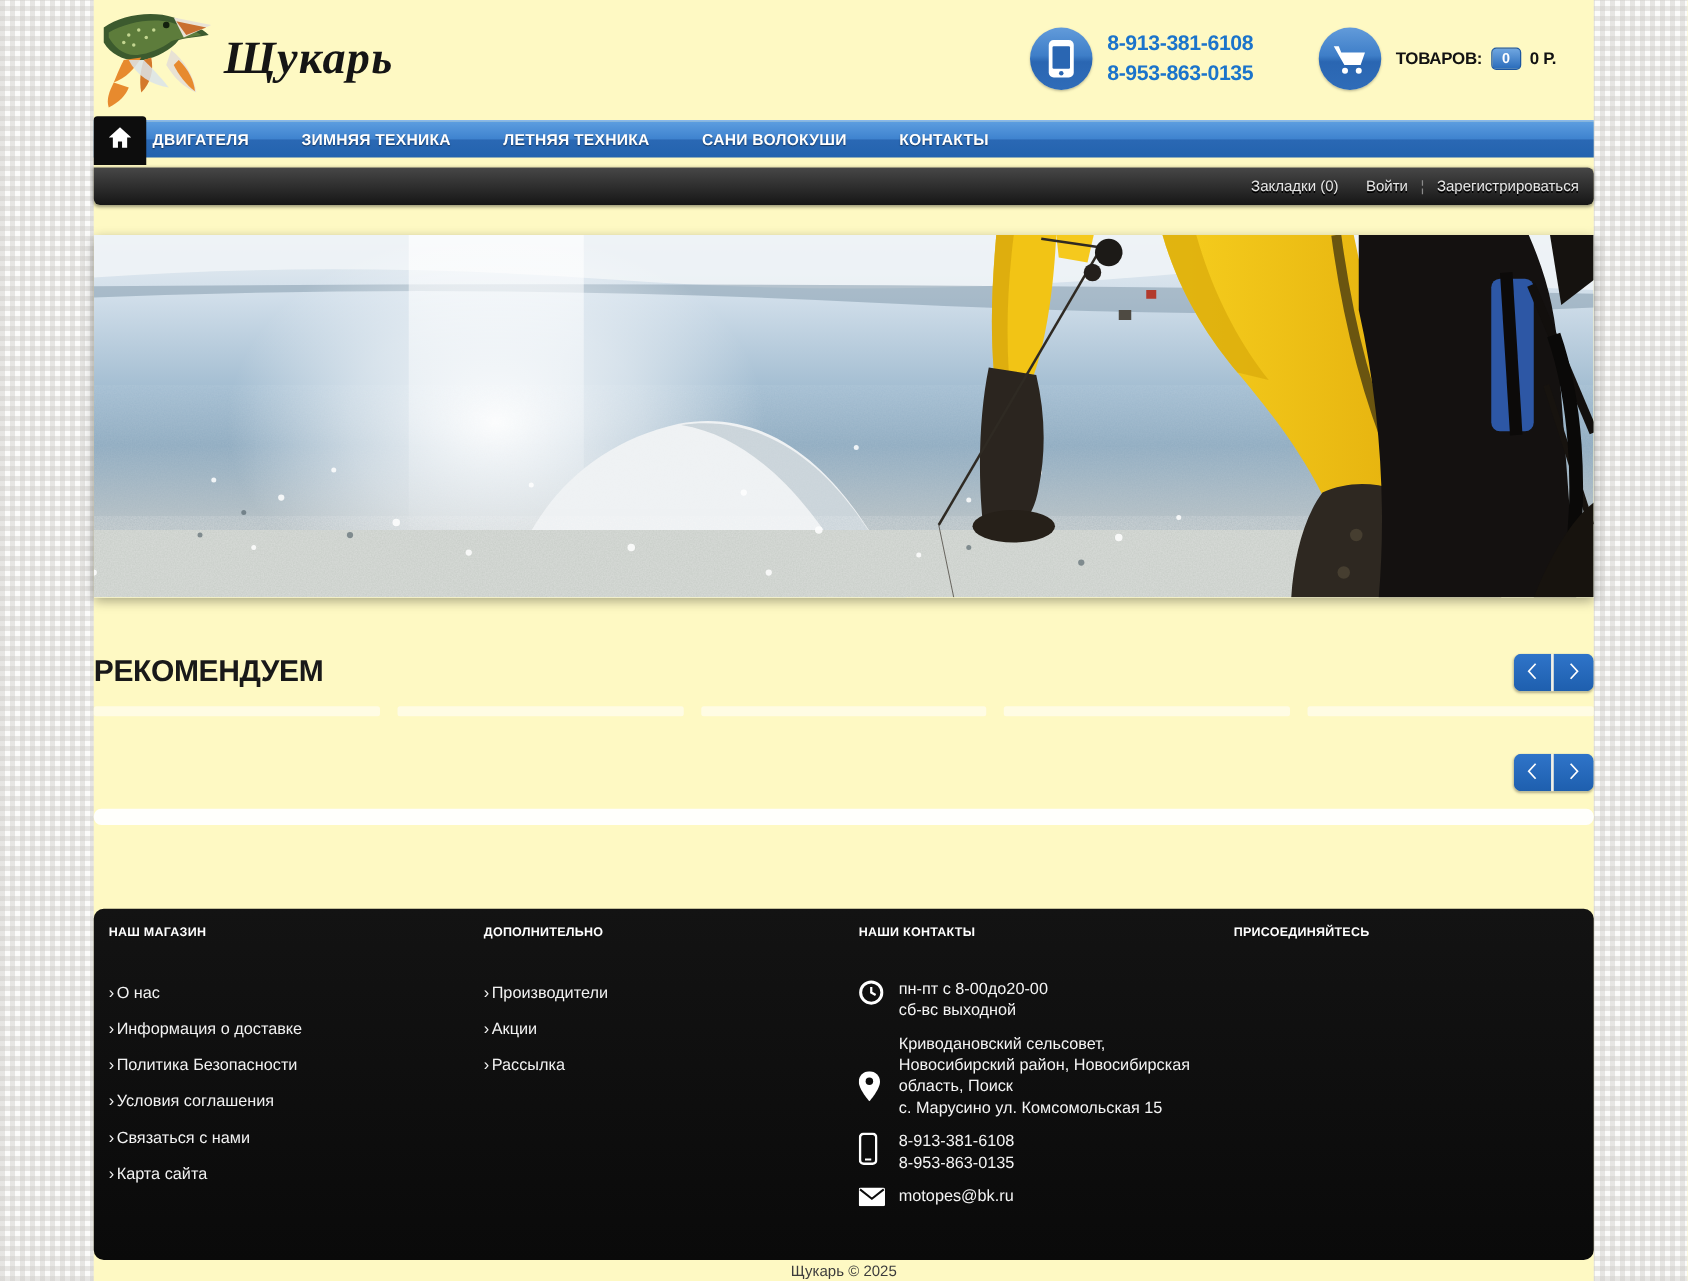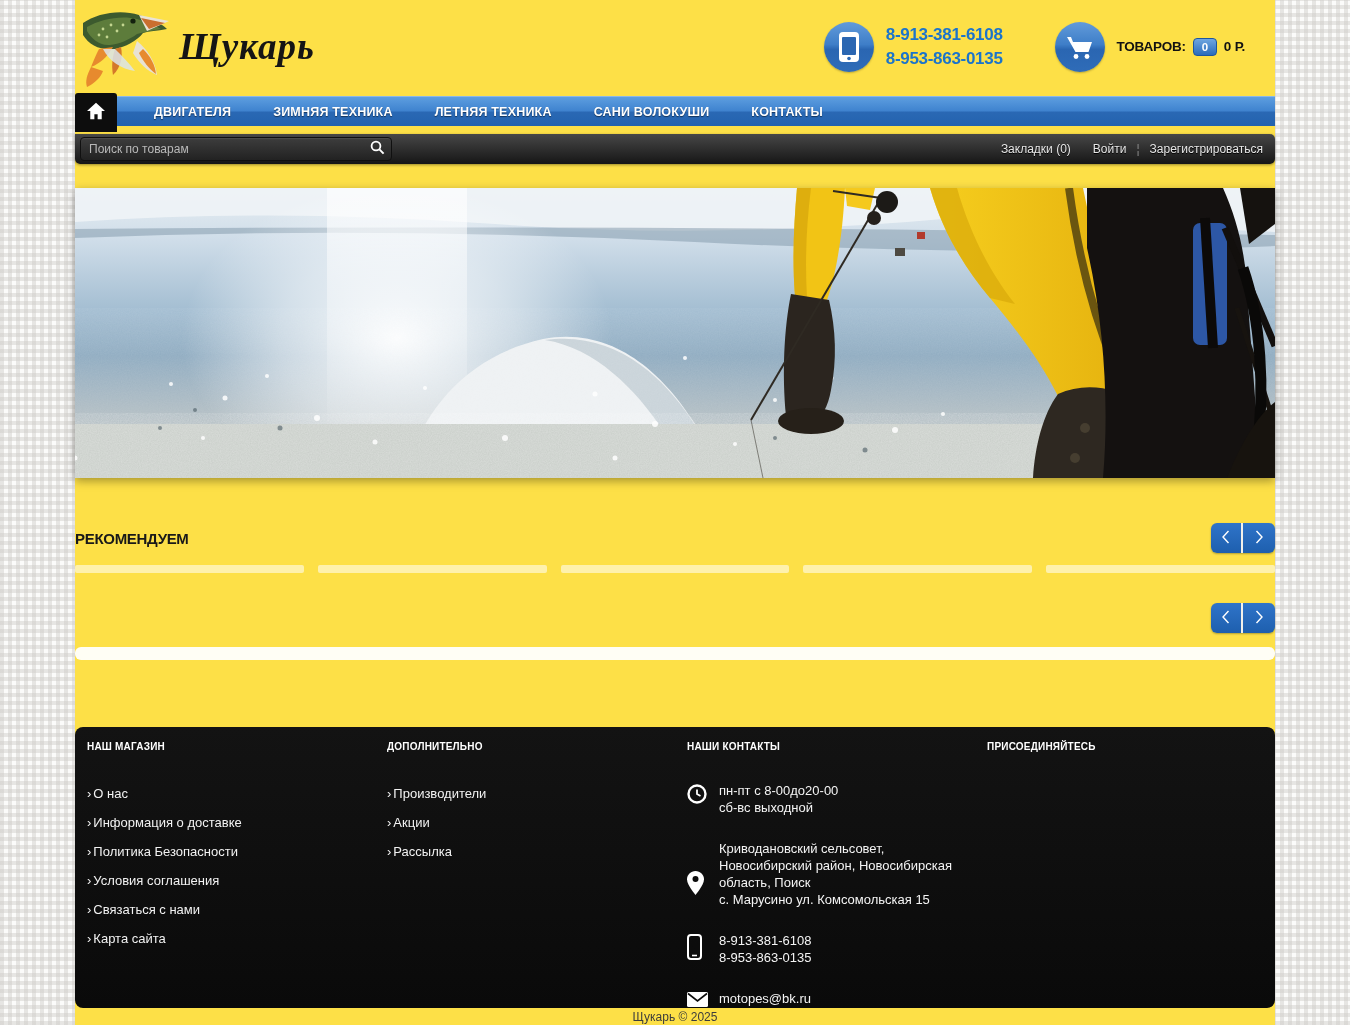--- a/index.html
+++ b/index.html
@@ -6,21 +6,21 @@
   html,body { width:1350px; height:1025px; overflow:hidden; }
   body {
     font-family:"Liberation Sans", sans-serif;
     background-color:#fbfbfa;
     background-image:
       repeating-linear-gradient(0deg, rgba(205,203,199,.45) 0 4px, rgba(0,0,0,0) 4px 8px),
       repeating-linear-gradient(90deg, rgba(205,203,199,.45) 0 4px, rgba(0,0,0,0) 4px 8px);
   }
   .container {
     position:relative; width:1200px; height:1025px; margin:0 auto;
-    background:#fde047;
+    background:#fef9c3;
   }
   
   .header { position:absolute; top:0; left:0; right:0; height:93px; display:flex; align-items:center; }
   .logo { display:flex; align-items:center; cursor:pointer; margin-left:2px; }
   .logo-fish { width:96px; height:84px; margin-top:4px; }
   .logo-text {
     font-family:"Liberation Serif", serif; font-style:italic; font-weight:700;
     font-size:37px; color:#151515; margin-left:6px; letter-spacing:1px;
   }
   .hgroup { display:flex; align-items:center; }
@@ -39,21 +39,21 @@
     min-width:24px; height:18px; margin:0 7px; padding:0 4px;
     background:linear-gradient(#6fa6e0, #2a6cbb); border:1px solid #1c56a0; border-radius:4px;
     color:#fff; font-size:11.5px; font-weight:700;
   }
   
   .navrow { position:absolute; top:93px; left:0; right:0; height:39px; }
   .navbar {
     position:absolute; top:3px; left:0; right:0; height:30px;
     background:linear-gradient(#5d9ee0, #3f83cf 48%, #2a68b4 52%, #2363ae);
     border-top:1px solid #8ab8e9;
-    display:flex; align-items:center; padding-left:58px;
+    display:flex; align-items:center; padding-left:26px;
   }
   .nav-item {
     color:#fff; font-weight:700; font-size:12.5px; letter-spacing:.2px;
     text-shadow:0 1px 1px rgba(0,0,0,.5); padding:0 21px; cursor:pointer; text-decoration:none;
   }
   .home-btn {
     position:absolute; top:0; left:0; width:42px; height:39px; background:#0d0d0d;
     border-radius:3px 3px 0 0; display:flex; align-items:center; justify-content:center; cursor:pointer;
   }
   
@@ -77,21 +77,21 @@
   .search-btn { width:28px; height:22px; background:transparent; border:none; cursor:pointer; display:flex; align-items:center; justify-content:center; }
   .toolbar-links { margin-left:auto; display:flex; align-items:center; padding-right:12px; }
   .toolbar-link { color:#e6e6e6; font-size:12px; text-shadow:0 1px 0 #000; cursor:pointer; text-decoration:none; }
   .tl-gap { margin-left:22px; }
   .toolbar-divider { color:#8a8a8a; font-size:12px; margin:0 10px; }
   
   .hero { position:absolute; top:188px; left:0; right:0; height:290px; box-shadow:0 3px 9px rgba(0,0,0,.35); overflow:hidden; }
   .hero svg { display:block; width:100%; height:100%; }
   
   .rec-head { position:absolute; top:522px; left:0; right:0; height:32px; display:flex; align-items:center; }
-  .rec-title { font-size:15px; font-weight:700; color:#191919; letter-spacing:-0.3px; }
+  .rec-title { font-size:24px; font-weight:700; color:#191919; letter-spacing:-0.3px; }
   .arrow-pair { margin-left:auto; display:flex; border-radius:6px; overflow:hidden; box-shadow:0 1px 2px rgba(0,0,0,.3); }
   .arrow-btn {
     width:32px; height:30px; border:none; cursor:pointer;
     background:linear-gradient(#2f74c9, #1e5fae); display:flex; align-items:center; justify-content:center;
   }
   .arrow-btn.left { border-right:2px solid #f2f0ea; }
   .arrows2 { position:absolute; top:603px; right:0; }
   .strips { position:absolute; top:565px; left:0; right:0; height:8px; display:flex; gap:14px; }
   .strip { flex:1; background:rgba(255,255,255,.55); border-radius:2px; }
   .whitebar { position:absolute; top:647px; left:0; right:0; height:13px; background:rgba(255,255,255,.95); border-radius:6px; }
@@ -99,21 +99,21 @@
   .footer {
     position:absolute; top:727px; left:0; right:0; height:281px;
     background:linear-gradient(#131313, #0a0a0a); border-radius:8px; color:#fff;
   }
   .fcol { position:absolute; top:14px; width:290px; }
   .fcol-1 { left:12px; } .fcol-2 { left:312px; } .fcol-3 { left:612px; } .fcol-4 { left:912px; }
   .fcol-title { font-size:10px; font-weight:700; color:#fff; letter-spacing:.2px; }
   .flinks { margin-top:27px; list-style:none; }
   .flink { height:29px; display:flex; align-items:center; font-size:13px; color:#f2f2f2; cursor:pointer; }
   .flink .bullet { margin-right:2px; font-size:13px; color:#f2f2f2; }
-  .c-row { display:flex; margin-top:24px; }
+  .c-row { display:flex; margin-top:10px; }
   .c-ico { width:32px; flex:0 0 32px; display:flex; justify-content:flex-start; padding-top:2px; }
   .c-text { font-size:13px; line-height:17px; color:#f4f4f4; }
   .c-row.hours { margin-top:30px; }
   
   .copyright { position:absolute; top:1010px; left:0; right:0; text-align:center; font-size:12px; color:#3c3c3c; }
 </style>
 </head>
 <body>
 
 <div class="container">
@@ -187,31 +187,20 @@
     <div class="home-btn">
       <span>
         <svg width="20" height="18" viewBox="0 0 24 22">
           <path d="M12 1 L23 11 h-4 v10 h-5 v-6 h-4 v6 H5 V11 H1 Z" fill="#fff"></path>
         </svg>
       </span>
     </div>
   </nav>
 
   <div class="searchrow">
-    <div class="search-box">
-      <input class="search-input" type="text" placeholder="Поиск по товарам" style="">
-      <button class="search-btn">
-        <span>
-          <svg width="15" height="15" viewBox="0 0 15 15">
-            <circle cx="6" cy="6" r="4.4" fill="none" stroke="#fff" stroke-width="1.8"></circle>
-            <line x1="9.4" y1="9.4" x2="13.6" y2="13.6" stroke="#fff" stroke-width="2"></line>
-          </svg>
-        </span>
-      </button>
-    </div>
     <div class="toolbar-links">
       <a class="toolbar-link">Закладки (0)</a>
       <a class="toolbar-link tl-gap">Войти</a>
       <span class="toolbar-divider">¦</span>
       <a class="toolbar-link">Зарегистрироваться</a>
     </div>
   </div>
 
   <div class="hero">
     <svg viewBox="0 0 1200 290" preserveAspectRatio="none">

